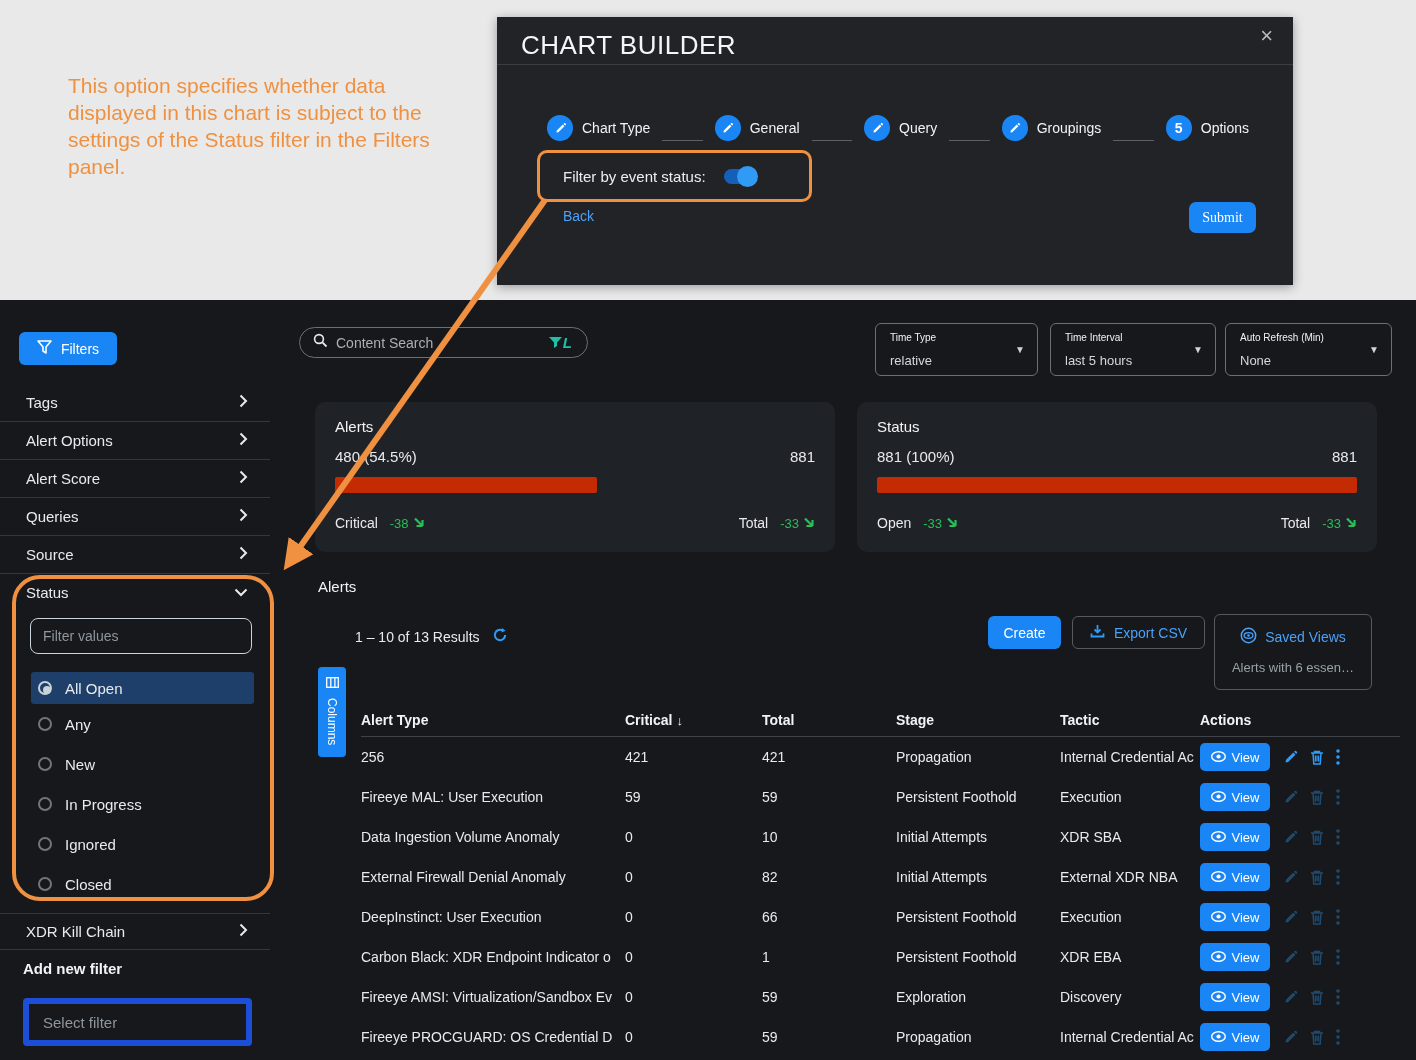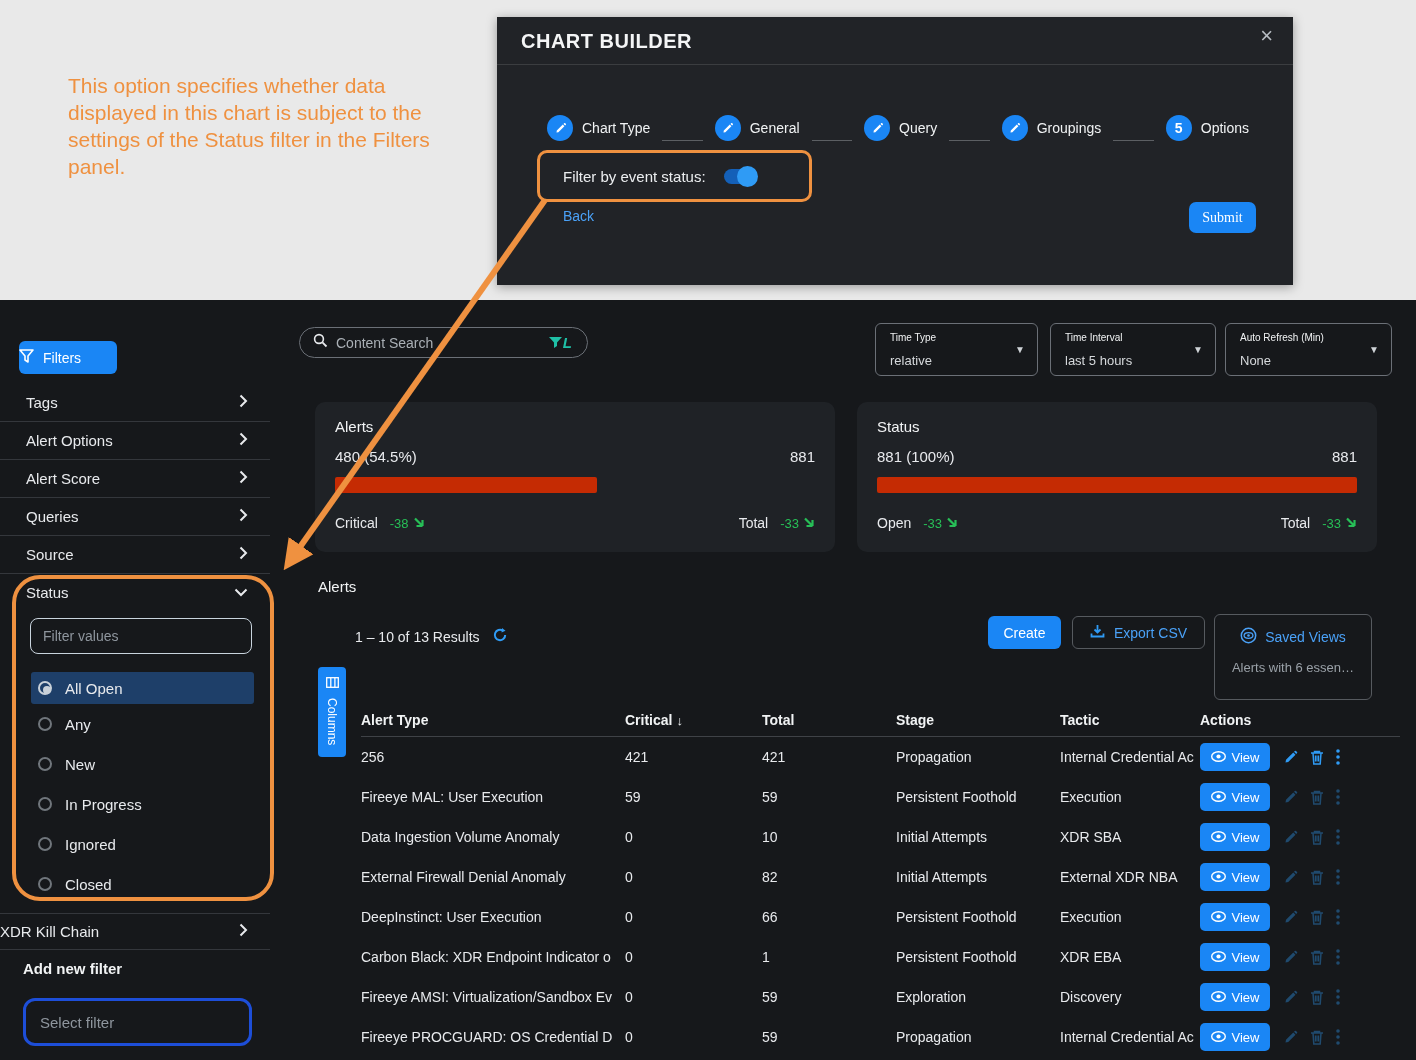--- a/index.html
+++ b/index.html
@@ -5,21 +5,21 @@
   * { margin:0; padding:0; box-sizing:border-box; }
   html,body { width:1416px; height:1060px; overflow:hidden; }
   body { font-family:"Liberation Sans", sans-serif; background:#e9e9e9; position:relative; color:#eceef0; }
 
   
   .annotation { position:absolute; left:68px; top:72px; width:390px; font-size:21px; line-height:27px; color:#ef9140; }
 
   
   .modal { position:absolute; left:497px; top:17px; width:796px; height:268px; background:#212327; box-shadow:0 2px 10px rgba(0,0,0,.35); }
   .modal-header { position:relative; height:48px; border-bottom:1px solid #3b3d40; }
-  .modal-title { position:absolute; left:24px; top:13px; font-size:20px; font-weight:700; letter-spacing:.5px; color:#f4f5f6; }
+  .modal-title { position:absolute; left:24px; top:13px; font-size:26px; font-weight:400; letter-spacing:.5px; color:#f4f5f6; }
   .modal-close { position:absolute; right:20px; top:8px; font-size:22px; color:#b7bcc2; cursor:pointer; line-height:1; }
   .steps { position:absolute; left:50px; right:44px; top:96px; height:28px; display:flex; align-items:flex-end; }
   .step { display:flex; align-items:center; gap:9px; }
   .step-circle { width:26px; height:26px; border-radius:50%; background:#1a86f5; display:flex; align-items:center; justify-content:center; flex:none; }
   .step-circle .num { color:#fff; font-size:14px; font-weight:700; }
   .step-label { font-size:14px; color:#f1f3f4; white-space:nowrap; }
   .step-line { flex:1; height:1px; background:#5c5f63; margin:0 12px; }
   .hl-toggle-box { position:absolute; left:40px; top:133px; width:275px; height:52px; border:3px solid #ef9140; border-radius:10px; display:flex; align-items:center; z-index:40; }
   .toggle-label { margin-left:23px; font-size:15px; color:#eceef0; }
   .toggle { position:relative; width:34px; height:15px; margin-left:18px; cursor:pointer; }
@@ -29,41 +29,41 @@
   .submit-btn { position:absolute; left:692px; top:185px; width:67px; height:31px; background:#1a86f5; color:#fff; border:none; border-radius:7px; font-size:14px; font-family:Liberation Serif, serif; cursor:pointer; }
 
   
   .arrow-svg { position:absolute; left:0; top:0; width:1416px; height:1060px; pointer-events:none; z-index:60; }
   .hl-status-box { position:absolute; left:12px; top:575px; width:262px; height:326px; border:4px solid #ef9140; border-radius:28px; z-index:55; pointer-events:none; }
 
   
   .panel { position:absolute; left:0; top:300px; width:1416px; height:760px; background:#16181b; }
 
   
-  .filters-btn { position:absolute; left:19px; top:32px; width:98px; height:33px; background:#1a86f5; border:none; border-radius:6px; color:#fff; font-size:14px; font-family:inherit; display:flex; align-items:center; gap:9px; cursor:pointer;margin-top:9px; }
+  .filters-btn { position:absolute; left:19px; top:32px; width:98px; height:33px; background:#1a86f5; border:none; border-radius:6px; color:#fff; font-size:14px; font-family:inherit; display:flex; align-items:center; justify-content:center; gap:9px; cursor:pointer; }
   .side-items { position:absolute; left:0; top:84px; width:270px; }
   .side-item { position:relative; height:38px; display:flex; align-items:center; border-bottom:1px solid #34373c; cursor:pointer; }
   .side-item .lbl { margin-left:26px; font-size:15px; color:#e8eaed; }
   .side-item .chev { position:absolute; right:22px; }
   .status-head { position:absolute; left:0; top:274px; width:270px; height:36px; display:flex; align-items:center; cursor:pointer; }
   .status-head .lbl { margin-left:26px; font-size:15px; color:#e8eaed; }
   .status-head .chev { position:absolute; right:22px; }
   .filter-input { position:absolute; left:30px; top:318px; width:222px; height:36px; background:transparent; border:1px solid #c9d4de; border-radius:8px; color:#e8eaed; font-size:14px; font-family:inherit; padding:0 12px; }
   .filter-input::placeholder, .select-input::placeholder { color:#8f969e; }
   .radio-opt { position:absolute; left:31px; width:223px; height:32px; display:flex; align-items:center; gap:13px; cursor:pointer; padding-left:7px; }
   .radio-opt.sel { background:#1e3f69; border-radius:3px; }
   .radio-dot { width:14px; height:14px; border:2px solid #70767c; border-radius:50%; flex:none; position:relative; }
   .radio-opt.sel .radio-dot { border-color:#c9d1d9; }
   .radio-opt.sel .radio-dot::after { content:""; position:absolute; left:3px; top:3px; width:8px; height:8px; border-radius:50%; background:#c9d1d9; }
   .radio-lbl { font-size:15px; color:#e8eaed; }
   .xdr-item { position:absolute; left:0; top:613px; width:270px; height:37px; display:flex; align-items:center; border-top:1px solid #34373c; border-bottom:1px solid #34373c; cursor:pointer; }
-  .xdr-item .lbl { font-size:15px; color:#e8eaed; }
+  .xdr-item .lbl { margin-left:26px; font-size:15px; color:#e8eaed; }
   .xdr-item .chev { position:absolute; right:22px; }
   .add-filter { position:absolute; left:23px; top:660px; font-size:15px; font-weight:700; color:#f1f3f4; }
-  .select-input { position:absolute; left:23px; top:698px; width:229px; height:48px; background:transparent; border:3px solid #1d4ed8; border-radius:12px; color:#e8eaed; font-size:15px; font-family:inherit; padding:0 14px; }
+  .select-input { position:absolute; left:23px; top:698px; width:229px; height:48px; background:transparent; border:6px solid #1d4ed8; border-radius:4px; color:#e8eaed; font-size:15px; font-family:inherit; padding:0 14px; }
 
   
   .search-box { position:absolute; left:299px; top:27px; width:289px; height:31px; border:1px solid #6b7077; border-radius:16px; display:flex; align-items:center; }
   .search-box input { flex:1; background:transparent; border:none; outline:none; color:#e8eaed; font-size:14px; font-family:inherit; margin-left:8px; }
   .search-box input::placeholder { color:#aab0b6; }
   .search-icon { margin-left:13px; flex:none; }
   .lucene-glyph { margin-right:15px; color:#1fc0a7; font-weight:700; font-style:italic; font-size:15px; display:flex; align-items:center; gap:1px; flex:none; }
   .dropdown { position:absolute; top:23px; height:53px; border:1px solid #6b7077; border-radius:6px; cursor:pointer; }
   .dd-label { position:absolute; left:14px; top:8px; font-size:10px; color:#f1f3f4; }
   .dd-value { position:absolute; left:14px; top:29px; font-size:13px; color:#d6d9dc; }
@@ -77,21 +77,21 @@
   .card-bar { height:16px; background:#c52b03; border-radius:2px; }
   .card-foot { display:flex; justify-content:space-between; margin-top:22px; font-size:14px; color:#e8eaed; }
   .trend { display:inline-flex; align-items:center; gap:4px; }
   .delta { color:#27bf57; font-size:13px; margin-left:8px; }
 
   
   .alerts-heading { position:absolute; left:318px; top:278px; font-size:15px; color:#f1f3f4; }
   .results-line { position:absolute; left:355px; top:327px; font-size:14px; color:#e8eaed; display:flex; align-items:center; gap:12px; }
   .create-btn { position:absolute; left:988px; top:316px; width:73px; height:33px; background:#1a86f5; border:none; border-radius:6px; color:#fff; font-size:14px; font-family:inherit; cursor:pointer; }
   .export-btn { position:absolute; left:1072px; top:316px; width:133px; height:33px; background:transparent; border:1px solid #565a5f; border-radius:6px; color:#4aa1f7; font-size:14px; font-family:inherit; cursor:pointer; display:flex; align-items:center; justify-content:center; gap:9px;text-align:right; }
-  .saved-views { position:absolute; left:1214px; top:314px; width:158px; height:86px; border:1px solid #565a5f; border-radius:6px; cursor:pointer; }
+  .saved-views { position:absolute; left:1214px; top:314px; width:158px; height:76px; border:1px solid #565a5f; border-radius:6px; cursor:pointer; }
   .sv-top { display:flex; align-items:center; justify-content:center; gap:8px; margin-top:12px; color:#4aa1f7; font-size:14px; }
   .sv-sub { text-align:center; margin-top:13px; color:#9aa1a8; font-size:13px; }
   .columns-tab { position:absolute; left:318px; top:367px; width:28px; height:90px; background:#1a86f5; border-radius:4px; display:flex; flex-direction:column; align-items:center; padding-top:7px; gap:6px; cursor:pointer; }
   .columns-txt { writing-mode:vertical-rl; text-orientation:sideways; font-size:12px; color:#fff; }
 
   
   .table-wrap { position:absolute; left:361px; top:404px; width:1039px; }
   .t-grid { display:grid; grid-template-columns:264px 137px 134px 164px 140px auto; align-items:center; }
   .t-head { height:33px; border-bottom:1px solid #3f4247; font-weight:700; font-size:14px; color:#f1f3f4; }
   .t-row { height:40px; font-size:14px; color:#e8eaed; }

